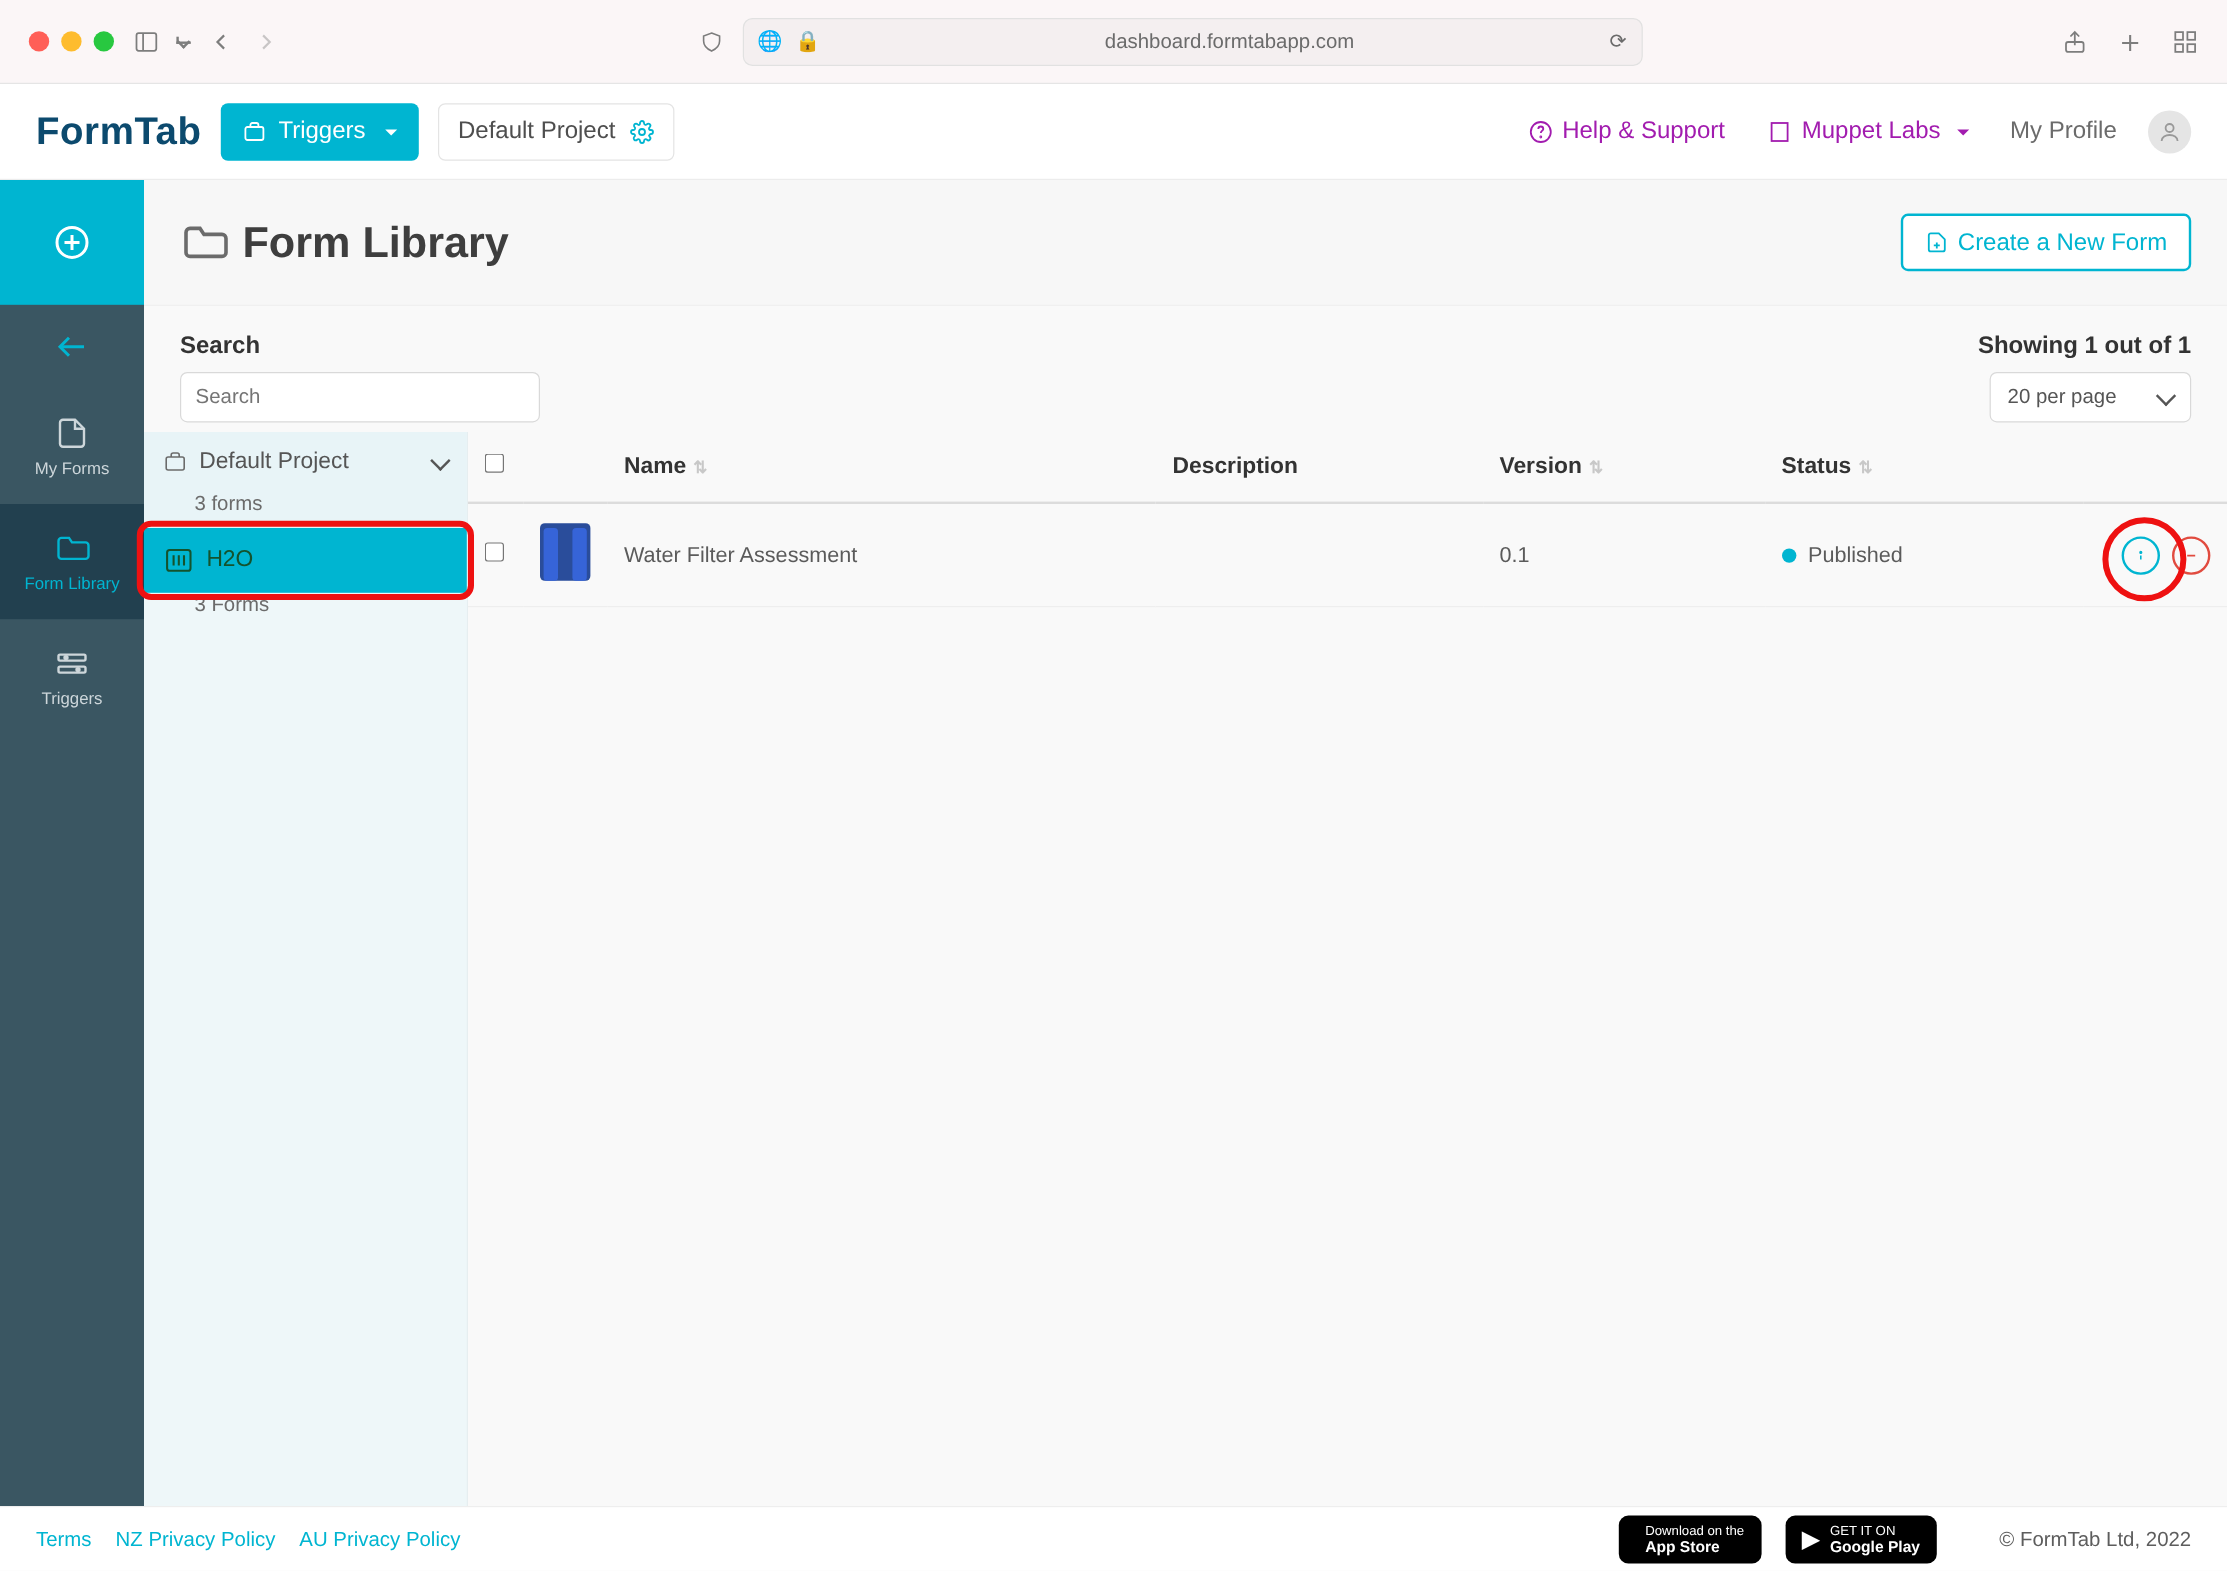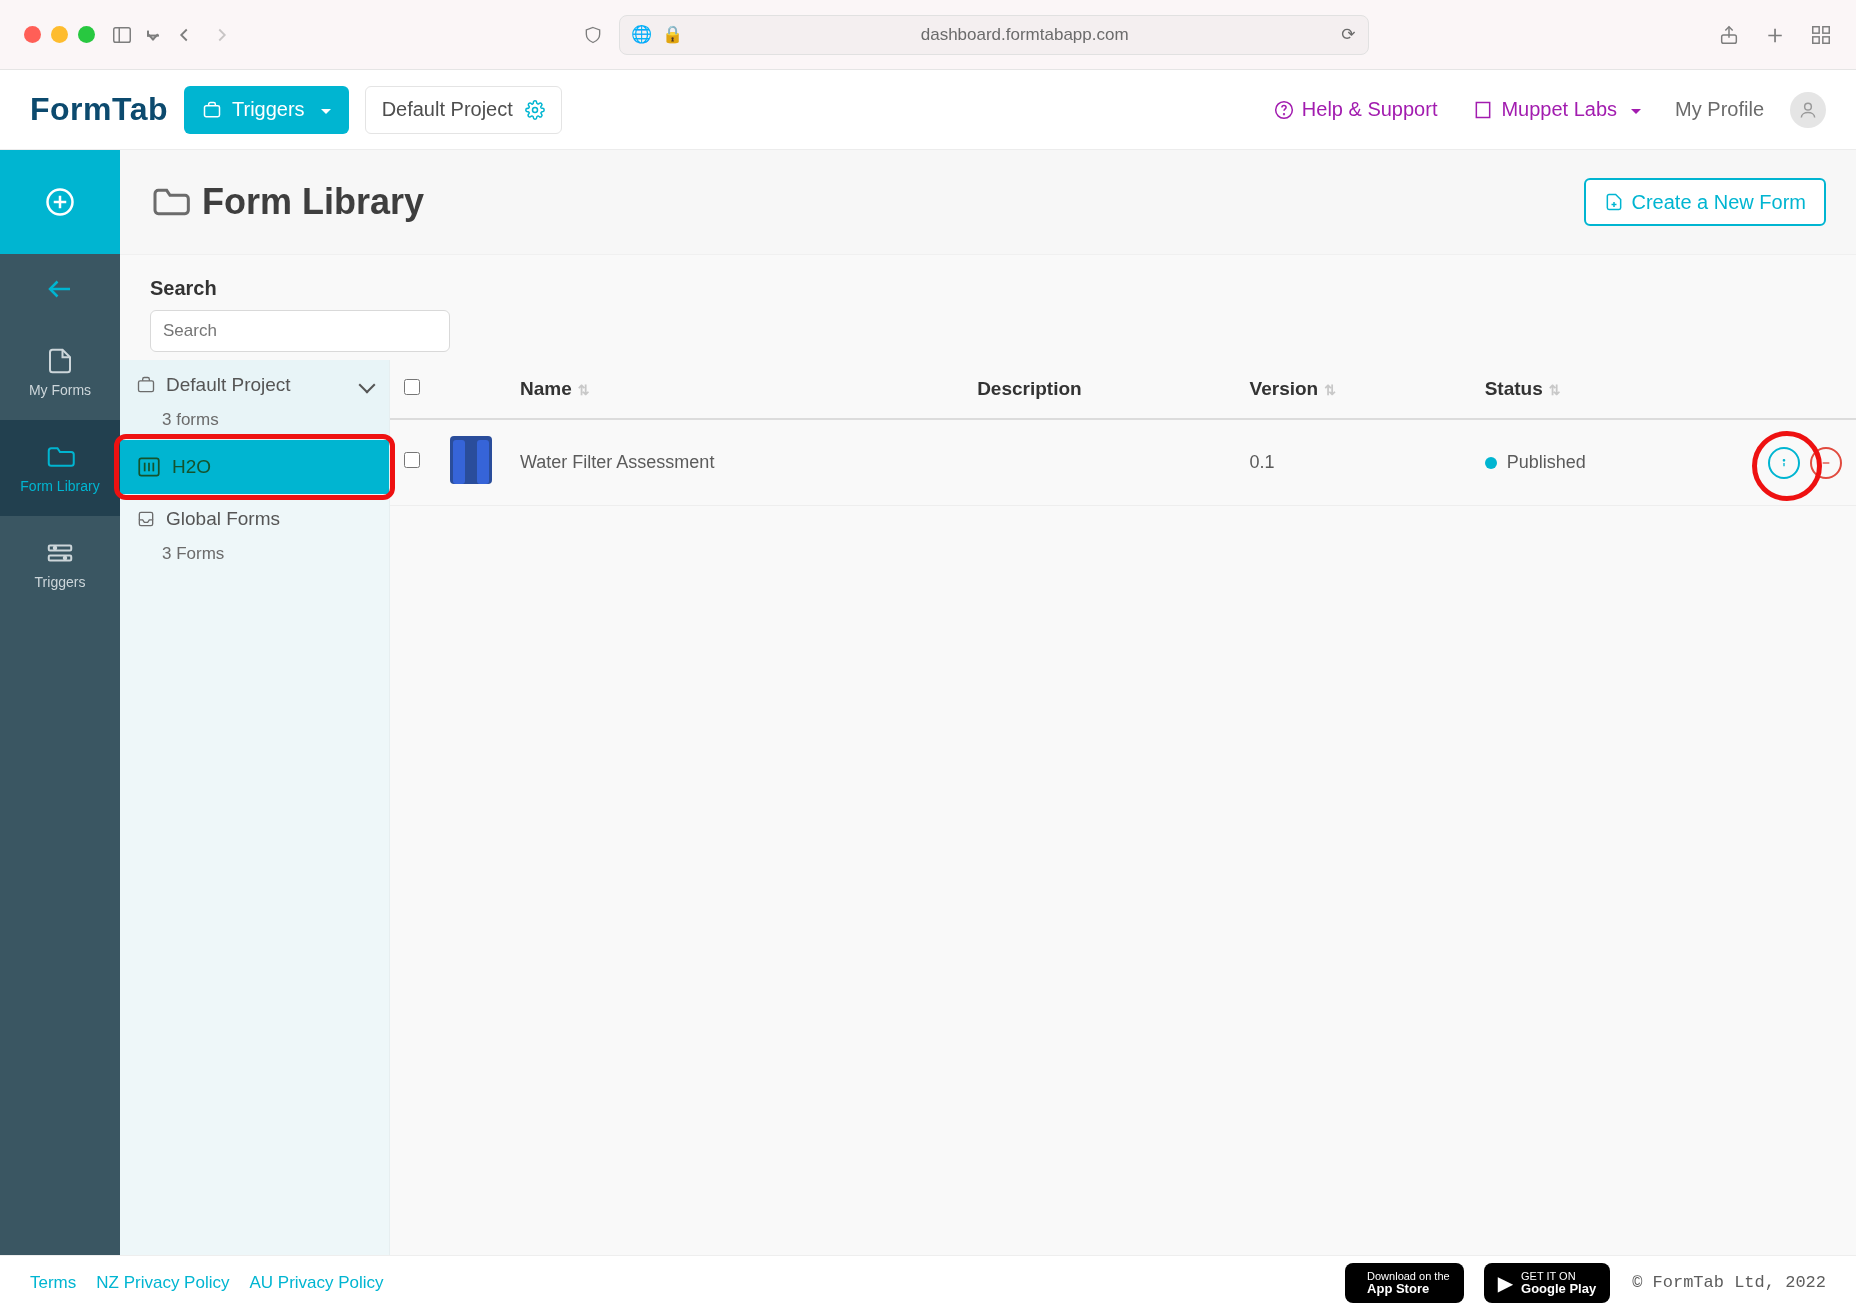--- a/index.html
+++ b/index.html
@@ -80,21 +80,21 @@
   .circle-icon.del { border-color:#e14b3f; color:#e14b3f; }
   .info-ring { position:relative; }
   .info-ring::after { content:""; position:absolute; width:60px; height:60px; border:5px solid #e11; border-radius:50%; left:-18px; top:-18px; }
 
   
   .footer { height:54px; background:#fff; border-top:1px solid #eee; display:flex; align-items:center; padding:0 30px; gap:20px; }
   .footer a { color:#00b5d1; text-decoration:none; font-size:17px; cursor:pointer; }
   .footer-spacer { flex:1; }
   .store-badge { height:40px; border-radius:8px; background:#000; color:#fff; display:flex; align-items:center; padding:0 14px; gap:8px; font-size:11px; line-height:1; cursor:pointer; }
   .store-badge .big { font-size:13px; font-weight:600; }
-  .copyright { color:#5d5d5d; font-size:17px; margin-left:2px;font-family:Liberation Mono, monospace; }
+  .copyright { color:#5d5d5d; font-size:17px; margin-left:32px; }
 
   .caret-down::after { content:""; display:inline-block; border:5px solid transparent; border-top-color:currentColor; margin-left:6px; transform:translateY(3px); }
   .chev::after { content:""; display:inline-block; width:10px; height:10px; border-right:2px solid currentColor; border-bottom:2px solid currentColor; transform:rotate(45deg); }
 </style>
 </head>
 <body>
 
 <div class="browser-chrome">
   <div class="traffic-lights">
     <div class="tl red"></div>
@@ -250,20 +250,27 @@
             <line x1="9" y1="15" x2="15" y2="15"></line>
           </svg>
         <span>Create a New Form</span>
       </div>
     </div>
 
     <div class="search-row">
       <div class="search-block">
         <span class="search-label">Search</span>
         <input class="search-input" placeholder="Search" style="">
+      </div>
+      <div class="showing-block">
+        <span class="showing-text">Showing 1 out of 1</span>
+        <div class="per-page">
+          <span>20 per page</span>
+          <span class="chev"></span>
+        </div>
       </div>
     </div>
 
     <div class="body-cols">
       <div class="tree">
         <div class="tree-sec-head">
           <svg viewBox="0 0 24 24" width="20" height="20" fill="none" stroke="#6b6b6b" stroke-width="1.6">
               <rect x="3" y="7" width="18" height="13" rx="2"></rect>
               <path d="M8 7V5a2 2 0 012-2h4a2 2 0 012 2v2"></path>
             </svg>
@@ -273,27 +280,20 @@
         <div class="tree-sub">3 forms</div>
         <div class="tree-item active">
           <div class="highlight-ring"></div>
           <svg viewBox="0 0 24 24" width="26" height="26" fill="none" stroke="currentColor" stroke-width="1.6">
               <rect x="3" y="4" width="18" height="16" rx="2"></rect>
               <line x1="8" y1="8" x2="8" y2="16"></line>
               <line x1="12" y1="8" x2="12" y2="16"></line>
               <line x1="16" y1="8" x2="16" y2="16"></line>
             </svg>
           <span>H2O</span>
-        </div>
-        <div class="tree-sec-head" style="background:#eef7f9">
-          <svg viewBox="0 0 24 24" width="20" height="20" fill="none" stroke="#6b6b6b" stroke-width="1.6">
-              <path d="M4 13V6a2 2 0 012-2h12a2 2 0 012 2v7"></path>
-              <path d="M4 13h4l2 3h4l2-3h4v5a2 2 0 01-2 2H6a2 2 0 01-2-2v-5z"></path>
-            </svg>
-          <span>Global Forms</span>
         </div>
         <div class="tree-sub" style="background:#eef7f9">3 Forms</div>
       </div>
 
       <div class="table-wrap">
         <table class="tbl">
           <thead>
             <tr>
               <th style="width:46px"><input type="checkbox" class="chk" style=""></th>
               <th style="width:70px"></th>

